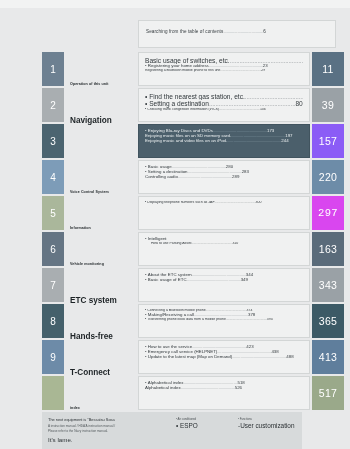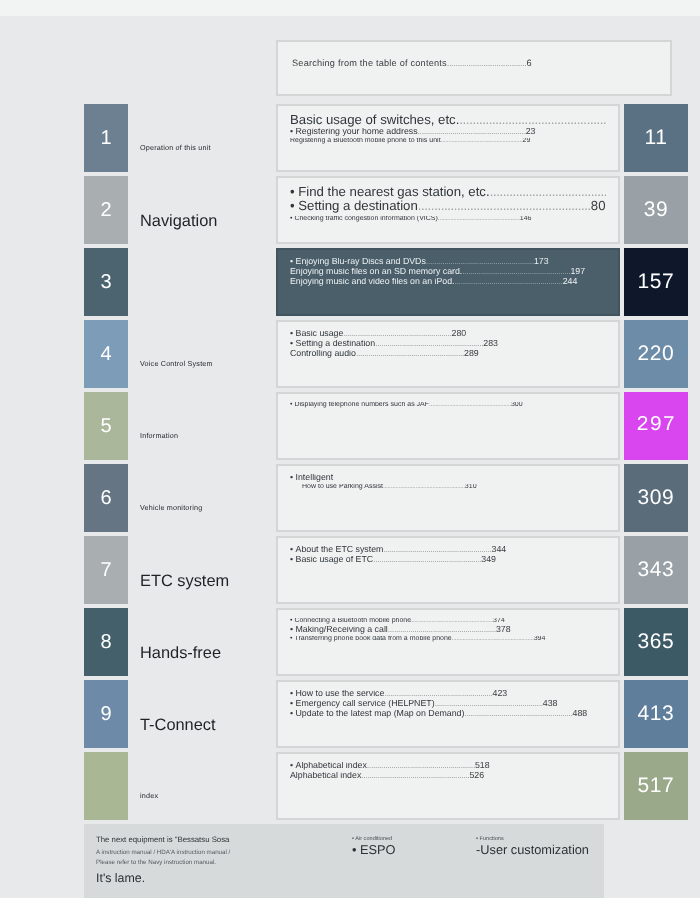--- a/index.html
+++ b/index.html
@@ -67,26 +67,26 @@
     width: 22px; height: 34px;
     color: #ffffff;
     font-size: 10px;
     display: flex;
     align-items: center;
     justify-content: center;
     font-weight: 400;
   }
   .chap-title {
     position: absolute;
-    left: 70px; top: 6px;
+    left: 70px; top: 16px;
     width: 66px; height: 34px;
     display: flex;
     align-items: center;
     color: #1d2326;
-    font-weight: normal;
+    font-weight: bold;
     line-height: 1.05;
   }
   .t-big { font-size: 8.2px; }
   .t-mid { font-size: 7.4px; }
   .t-tiny { font-size: 3.6px; letter-spacing: 0.1px; }
 
   .detail {
     position: absolute;
     left: 138px; top: 0;
     width: 172px; height: 34px;
@@ -179,21 +179,21 @@
           </div>
           <div class="page-badge" style="background: rgb(154, 161, 166);">39</div>
         </div>
         <div class="row">
           <div class="num-block" style="background: rgb(75, 100, 112);">3</div>
           <div class="detail dark">
             <div class="ln l2"><span>•&nbsp;</span><span>Enjoying Blu-ray Discs and DVDs</span><span class="dots">.....................................................</span><span class="pg">173</span></div>
             <div class="ln l2"><span>Enjoying music files on an SD memory card.</span><span class="dots">.....................................................</span><span class="pg">197</span></div>
             <div class="ln l2"><span>Enjoying music and video files on an iPod.</span><span class="dots">.....................................................</span><span class="pg">244</span></div>
           </div>
-          <div class="page-badge" style="background: #0f172a;">157</div>
+          <div class="page-badge" style="background: #8b5cf6;">157</div>
         </div>
         <div class="row">
           <div class="num-block" style="background: rgb(125, 156, 184);">4</div>
           <div class="chap-title t-tiny" style="white-space: pre-line;">Voice Control System</div>
           <div class="detail">
             <div class="ln l2"><span>•&nbsp;</span><span>Basic usage</span><span class="dots">.....................................................</span><span class="pg">280</span></div>
             <div class="ln l2"><span>•&nbsp;</span><span>Setting a destination</span><span class="dots">.....................................................</span><span class="pg">283</span></div>
             <div class="ln l2"><span>Controlling audio</span><span class="dots">.....................................................</span><span class="pg">289</span></div>
           </div>
           <div class="page-badge" style="background: rgb(109, 140, 168);">220</div>
@@ -206,21 +206,21 @@
           </div>
           <div class="page-badge" style="background: #d946ef; font-family: Liberation Mono, monospace;">297</div>
         </div>
         <div class="row">
           <div class="num-block" style="background: rgb(101, 117, 132);">6</div>
           <div class="chap-title t-tiny" style="white-space: pre-line;">Vehicle monitoring</div>
           <div class="detail">
             <div class="ln l2"><span>•&nbsp;</span><span>Intelligent</span></div>
             <div class="ln l3" style="padding-left: 6px;"><span>How to use Parking Assist</span><span class="dots">.....................................................</span><span class="pg">310</span></div>
           </div>
-          <div class="page-badge" style="background: rgb(90, 107, 122);">309</div>
+          <div class="page-badge" style="background: rgb(90, 107, 122);">163</div>
         </div>
         <div class="row">
           <div class="num-block" style="background: rgb(169, 174, 177);">7</div>
           <div class="chap-title t-big" style="white-space: pre-line; text-align: right;">ETC system</div>
           <div class="detail">
             <div class="ln l2"><span>•&nbsp;</span><span>About the ETC system</span><span class="dots">.....................................................</span><span class="pg">344</span></div>
             <div class="ln l2"><span>•&nbsp;</span><span>Basic usage of ETC</span><span class="dots">.....................................................</span><span class="pg">349</span></div>
           </div>
           <div class="page-badge" style="background: rgb(154, 161, 166);">343</div>
         </div>

